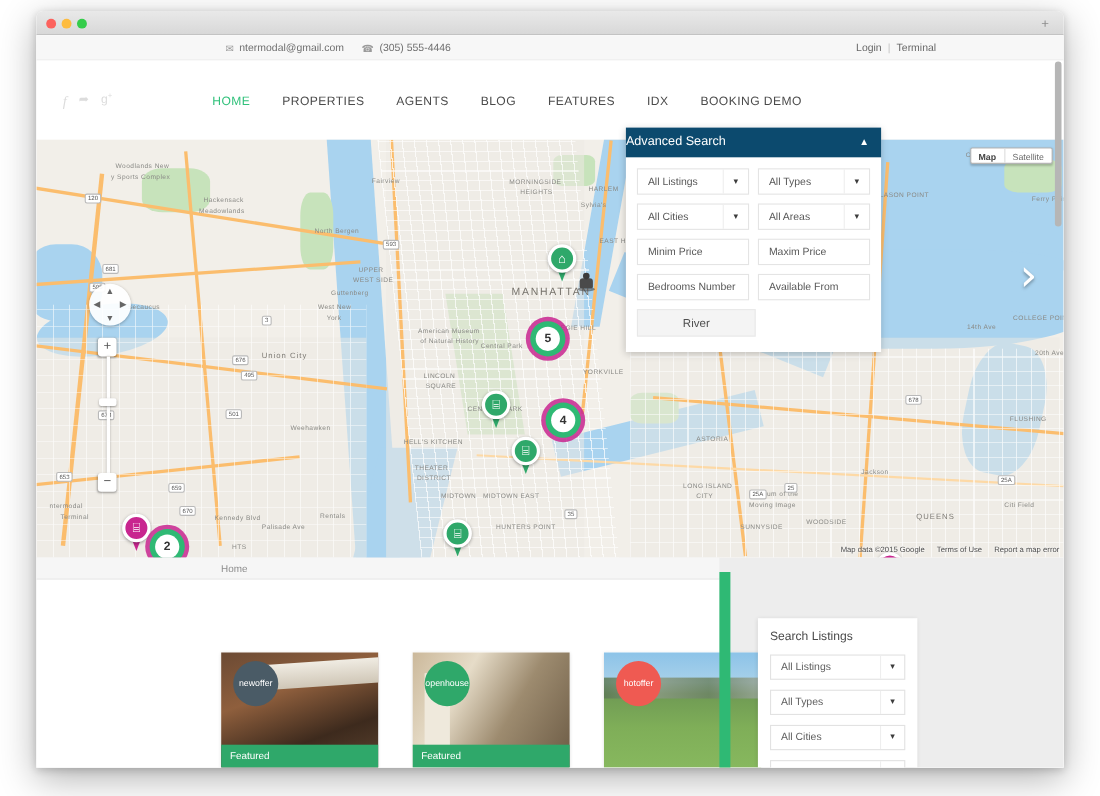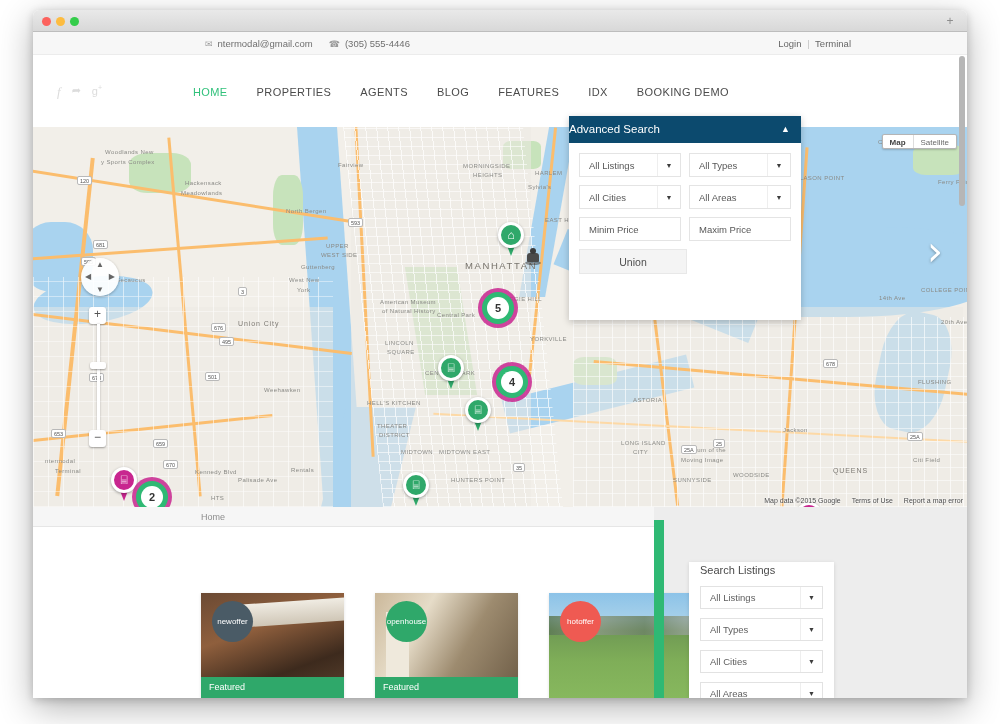--- a/index.html
+++ b/index.html
@@ -212,21 +212,21 @@
   .ph-colon { background: linear-gradient(120deg,#cbb89a 0%,#e6dcc8 30%,#9d8b6f 60%,#6b5a44 100%); }
   .ph-colon:after { content:""; position:absolute; left:8%; top:18%; width:16%; height:72%; background:#efe9dc; }
   .ph-park { background: linear-gradient(#8cc3e8 0%, #a8d1ea 26%, #6f9a54 36%, #7fae58 65%, #87b85e 100%); }
   .ph-park:before { content:""; position:absolute; left:0; top:22%; width:100%; height:18%;
     background: linear-gradient(90deg,#5d7a55,#8a9a83,#6d8465,#9aa79a); opacity:.85; }
 
   
   #sidebar {
     position: absolute; left: 656px; top: 55px; width: 145px; height: 136px;
     background: #fff; box-shadow: 0 1px 4px rgba(0,0,0,.12);
-    padding: 2px 11px 0 11px;
+    padding: 11px 11px 0 11px;
   }
   #sidebar h3 { font-size: 11px; color: #4a4a4a; font-weight: normal; margin-bottom: 10px; }
   .sel {
     position: relative; height: 23px; border: 1px solid #e2e2e2; background: #fff;
     margin-bottom: 9px; font-size: 9.5px; color: #606060; line-height: 22px; padding-left: 9px;
   }
   .sel .arrow {
     position: absolute; right: 0; top: 0; width: 22px; height: 21px;
     border-left: 1px solid #eee; text-align: center; font-size: 7px; color: #3c3c3c;
   }
@@ -560,21 +560,29 @@
           </div>
         </div>
         <div class="row">
           <div class="fld">
             <span>Minim Price</span>
           </div>
           <div class="fld">
             <span>Maxim Price</span>
           </div>
         </div>
-        <div id="search-btn">Union</div>
+        <div class="row">
+          <div class="fld">
+            <span>Bedrooms Number</span>
+          </div>
+          <div class="fld">
+            <span>Available From</span>
+          </div>
+        </div>
+        <div id="search-btn">River</div>
       </div>
     </div>
 
     <div id="content">
       <div id="breadcrumb-bar">
         <span id="breadcrumb">Home</span>
       </div>
       <div id="main-panel">
         <div id="cards">
             <div class="card">

